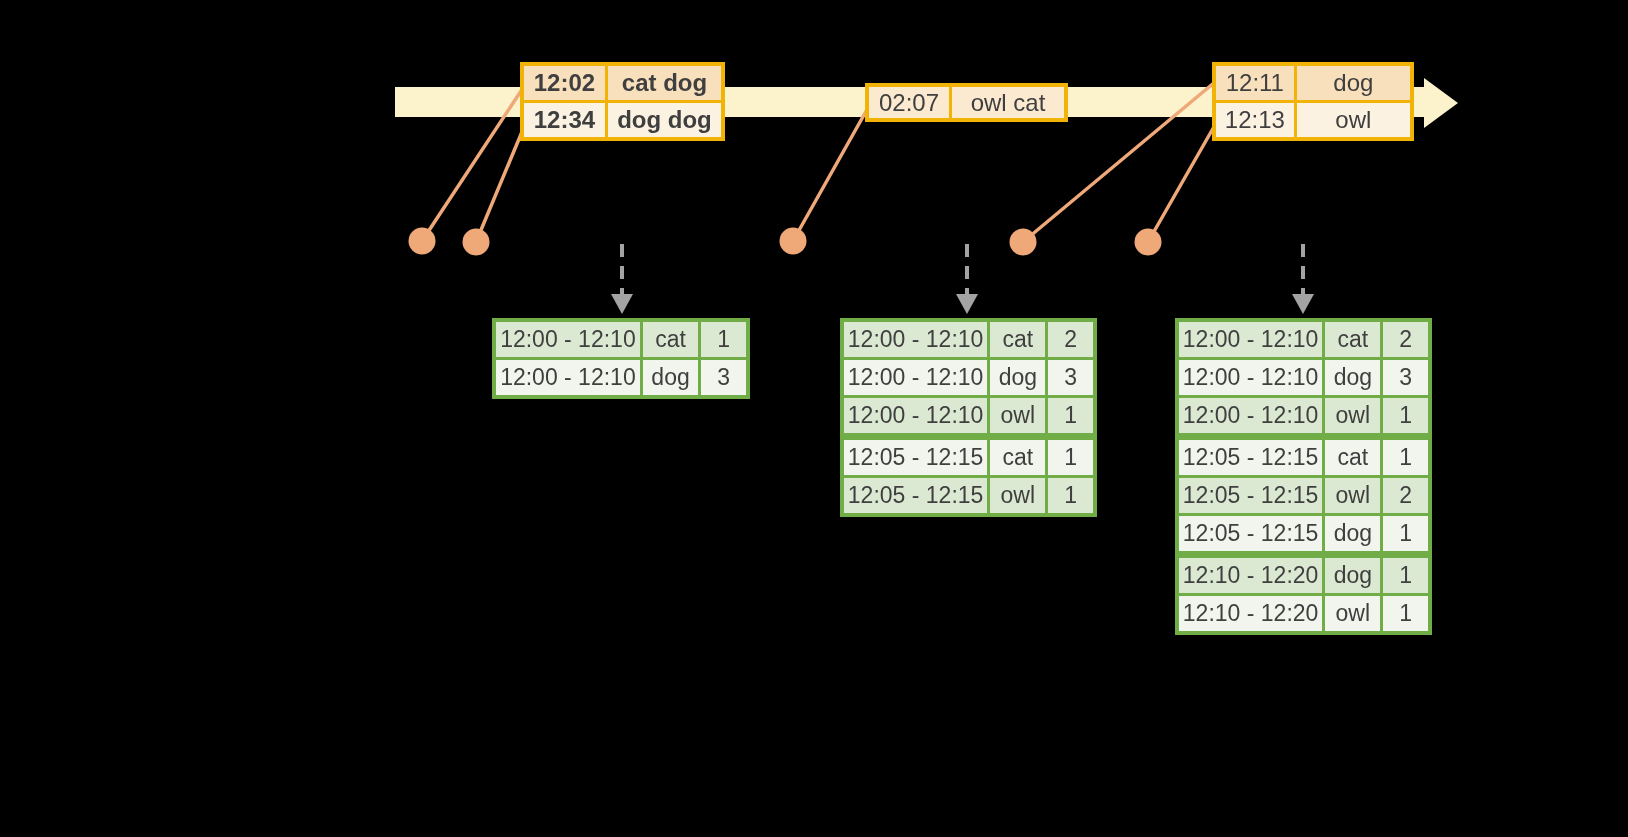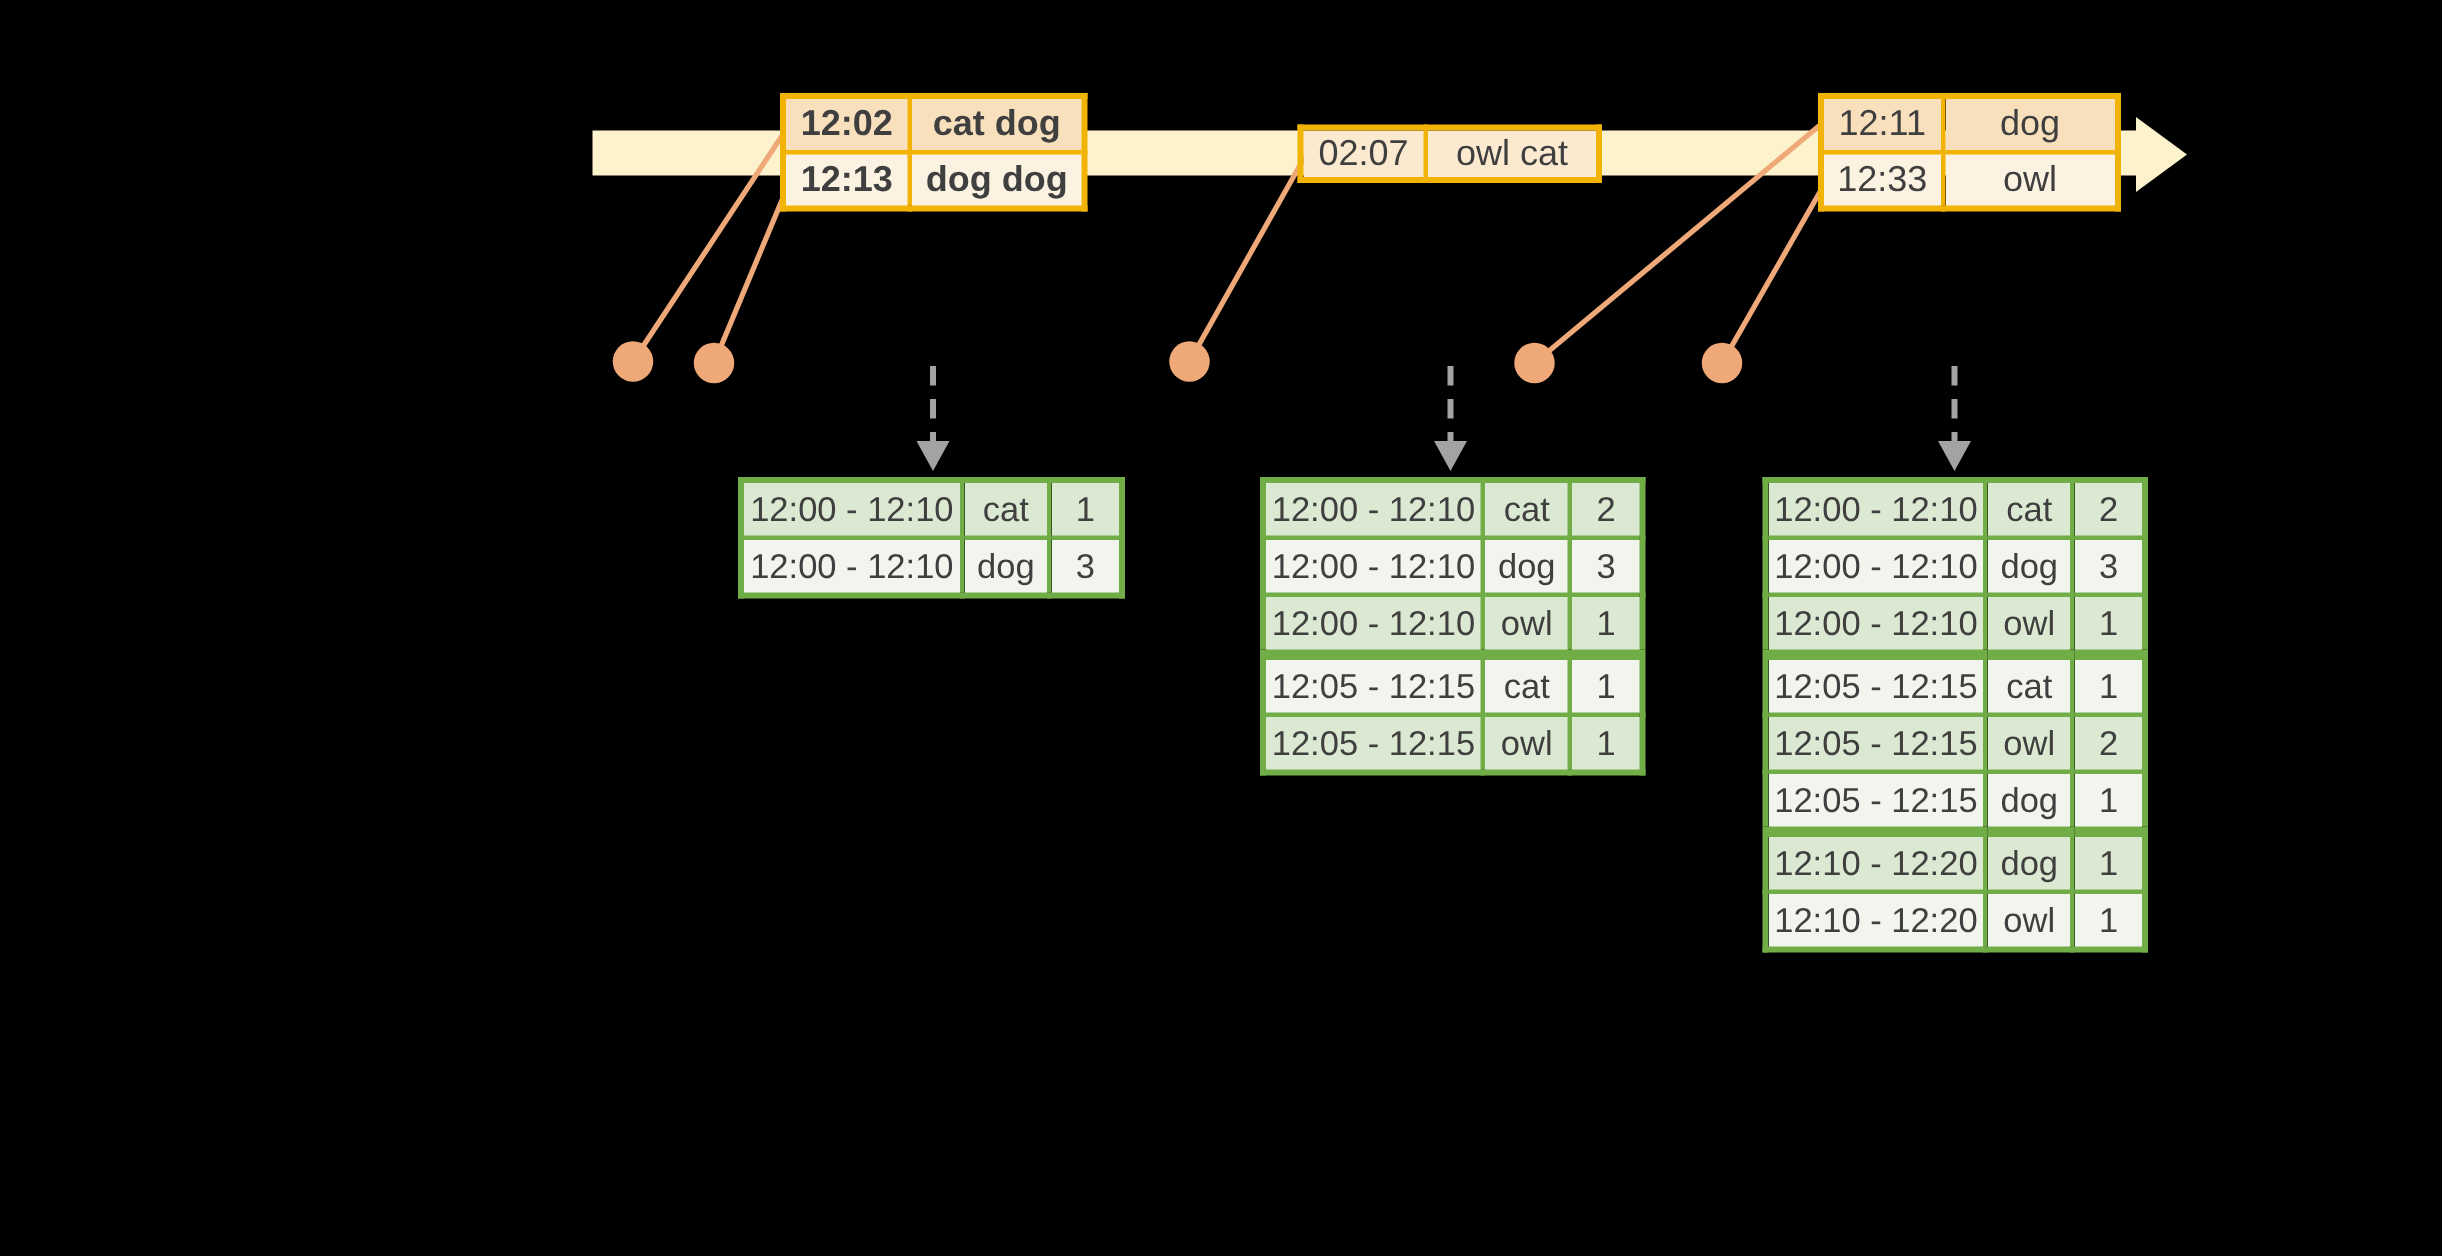--- a/index.html
+++ b/index.html
@@ -71,21 +71,21 @@
     <colgroup>
         <col style="width:42%">
         <col style="width:58%">
       </colgroup>
     <tbody>
         <tr class="row-odd">
           <td>12:02</td>
           <td>cat dog</td>
         </tr>
         <tr class="row-even">
-          <td>12:13</td>
+          <td>12:34</td>
           <td>dog dog</td>
         </tr>
       </tbody>
   </table>
 
   <table class="event-table single" style="left:865px;top:83px;width:203px;">
     <colgroup>
         <col style="width:42%">
         <col style="width:58%">
       </colgroup>
@@ -101,21 +101,21 @@
     <colgroup>
         <col style="width:41%">
         <col style="width:59%">
       </colgroup>
     <tbody>
         <tr class="row-odd">
           <td>12:11</td>
           <td>dog</td>
         </tr>
         <tr class="row-even">
-          <td>12:33</td>
+          <td>12:13</td>
           <td>owl</td>
         </tr>
       </tbody>
   </table>
 
   <table class="result-table" style="left:492px;top:318px;width:258px;">
     <colgroup>
         <col style="width:58%">
         <col style="width:23%">
         <col style="width:19%">

